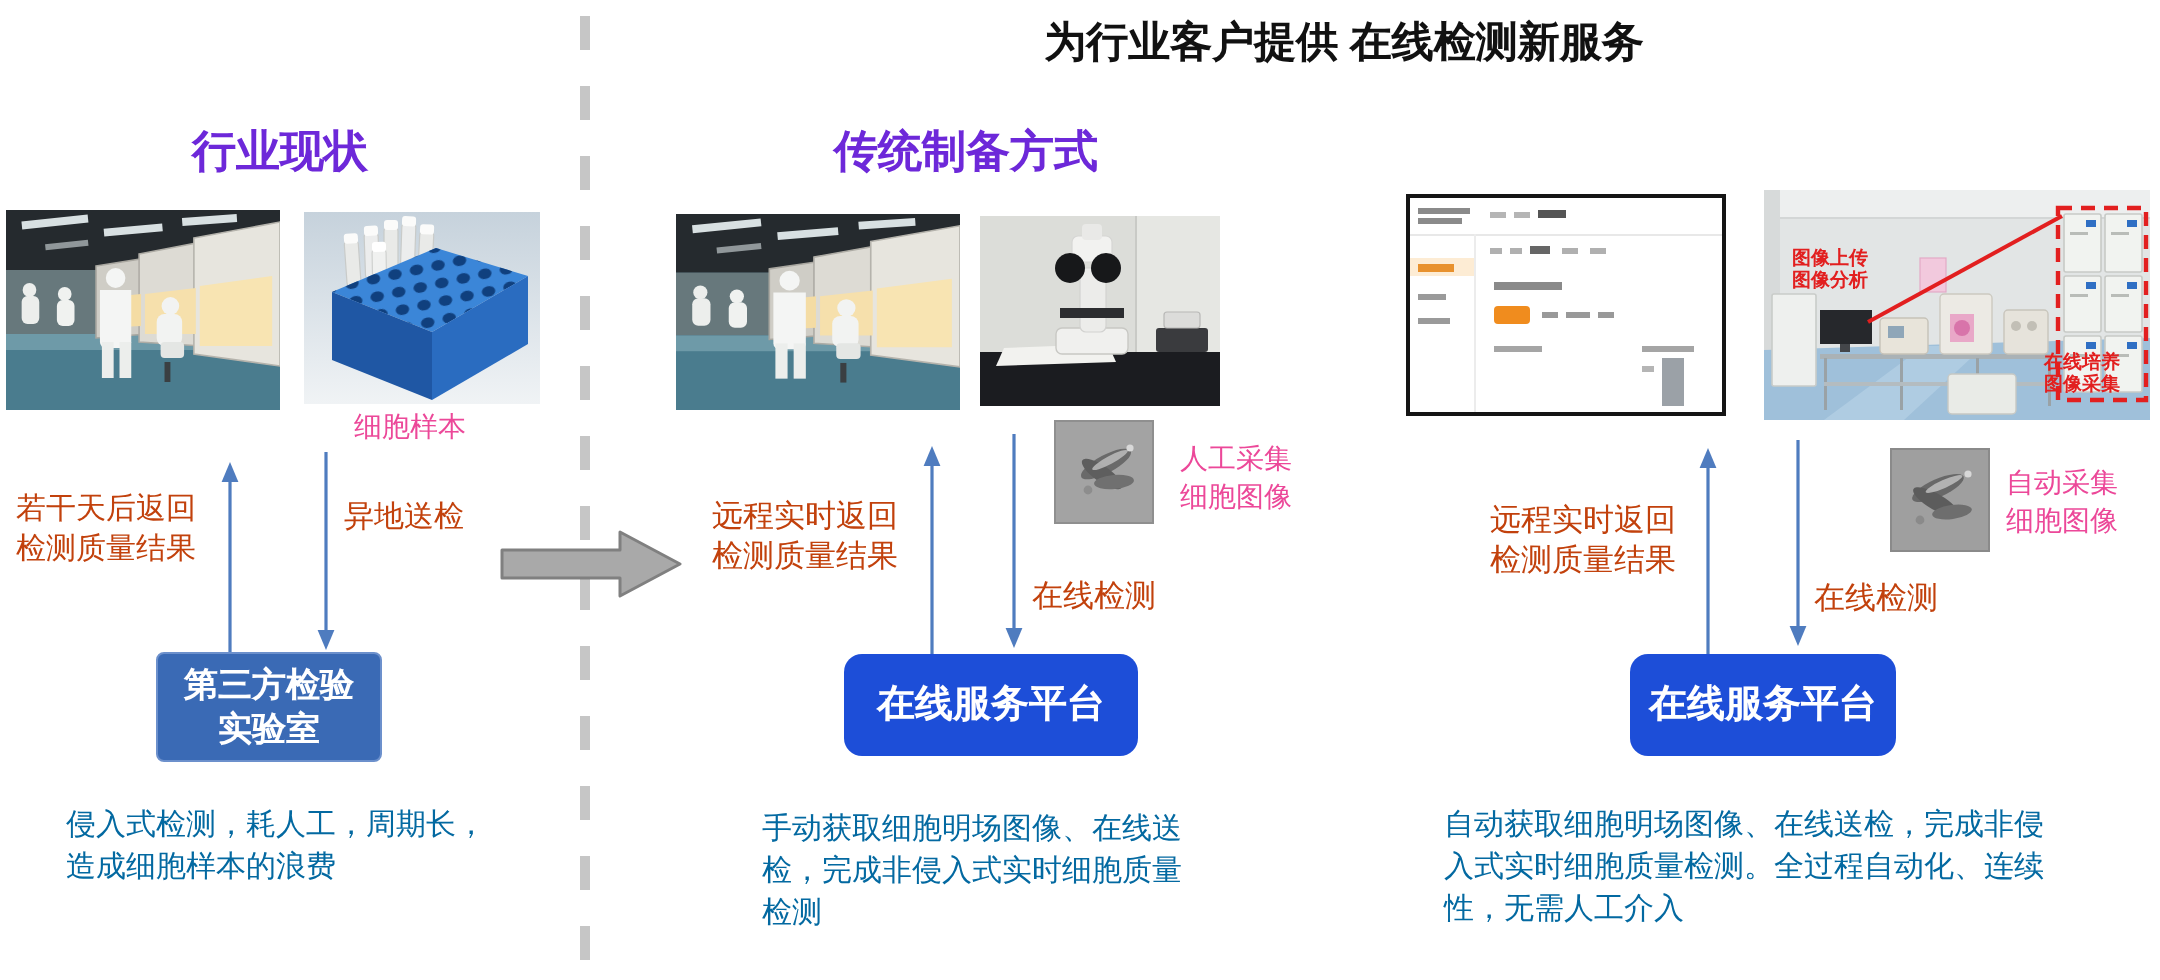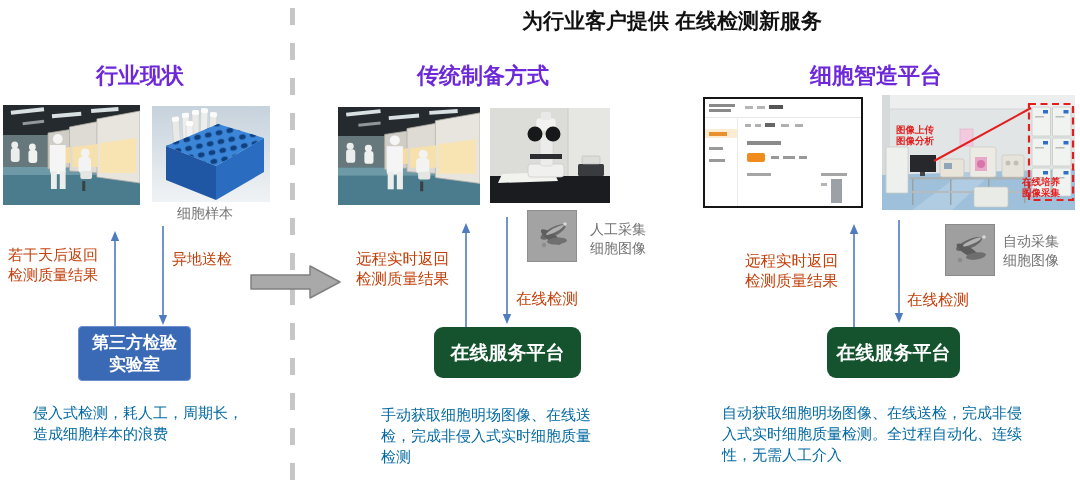--- a/index.html
+++ b/index.html
@@ -2,27 +2,27 @@
 <html><head>
 <meta charset="utf-8">
 <style>
   html,body{margin:0;padding:0;background:#fff;}
   #canvas{position:relative;width:1080px;height:490px;background:#ffffff;overflow:hidden;
           font-family:"Liberation Sans",sans-serif;color:#1a1a1a;padding-left:40px;}
   .abs{position:absolute;}
   .title{font-size:21px;font-weight:bold;text-align:center;color:#111;}
   .hdr{font-size:22px;font-weight:bold;text-align:center;color:#6d28d9;}
   .lbl{font-size:15px;color:#c2410c;line-height:20px;}
-  .cap{font-size:14px;color:#737373;line-height:19px;}
+  .cap{font-size:14px;color:#ec4899;line-height:19px;}
   .pre{white-space:pre-line;}
   .ctr{text-align:center;}
   .bluebox{display:flex;align-items:center;justify-content:center;color:#fff;font-weight:bold;
            text-align:center;white-space:pre-line;}
   .bb-dark{background:#3a6ab5;border:1px solid #6c90cc;border-radius:4px;font-size:17px;line-height:22px;}
-  .bb-bright{background:#14532d;border-radius:9px;font-size:19px;line-height:24px;margin-left:12px;}
+  .bb-bright{background:#1d4ed8;border-radius:9px;font-size:19px;line-height:24px;}
   .summary{font-size:15px;color:#0369a1;line-height:21px;}
   .dashline{width:5px;background:repeating-linear-gradient(to bottom,#c6c6c6 0 17px,transparent 17px 35px);}
   .redtxt{font-size:9.5px;font-weight:bold;color:#e21f1f;line-height:11px;white-space:pre-line;}
   
   .webui{background:#fff;border:2px solid #151515;box-sizing:border-box;}
   .webui .el{position:absolute;}
   svg{display:block;}
 </style>
 </head>
 <body>
@@ -211,21 +211,20 @@
   </svg>
 
   <div class="abs lbl pre" style="left:356px;top:249px;width:110px;font-size:15.5px;">远程实时返回
 检测质量结果</div>
   <div class="abs lbl" style="left:516px;top:289px;width:70px;font-size:15.5px;">在线检测</div>
 
   <div class="abs bluebox bb-bright" style="left:422px;top:327px;width:147px;height:51px;">在线服务平台</div>
 
   <div class="abs summary" style="left:381px;top:404px;width:218px;">手动获取细胞明场图像、在线送检，完成非侵入式实时细胞质量检测</div>
 
-  <div class="abs hdr" style="left:766px;top:61px;width:220px;">细胞智造平台</div>
 
   <div class="abs webui" style="left:703px;top:97px;width:160px;height:111px;">
     <div class="el" style="left:4px;top:5px;width:26px;height:3px;background:#8a8a8a;"></div>
     <div class="el" style="left:4px;top:10px;width:22px;height:3px;background:#8a8a8a;"></div>
     <div class="el" style="left:40px;top:7px;width:8px;height:3px;background:#b5b5b5;"></div>
     <div class="el" style="left:52px;top:7px;width:8px;height:3px;background:#b5b5b5;"></div>
     <div class="el" style="left:64px;top:6px;width:14px;height:4px;background:#555;"></div>
     <div class="el" style="left:0;top:18px;width:156px;height:1px;background:#e8e8e8;"></div>
     <div class="el" style="left:32px;top:18px;width:1px;height:89px;background:#ececec;"></div>
     <div class="el" style="left:0;top:30px;width:32px;height:9px;background:#fdecd4;"></div>

